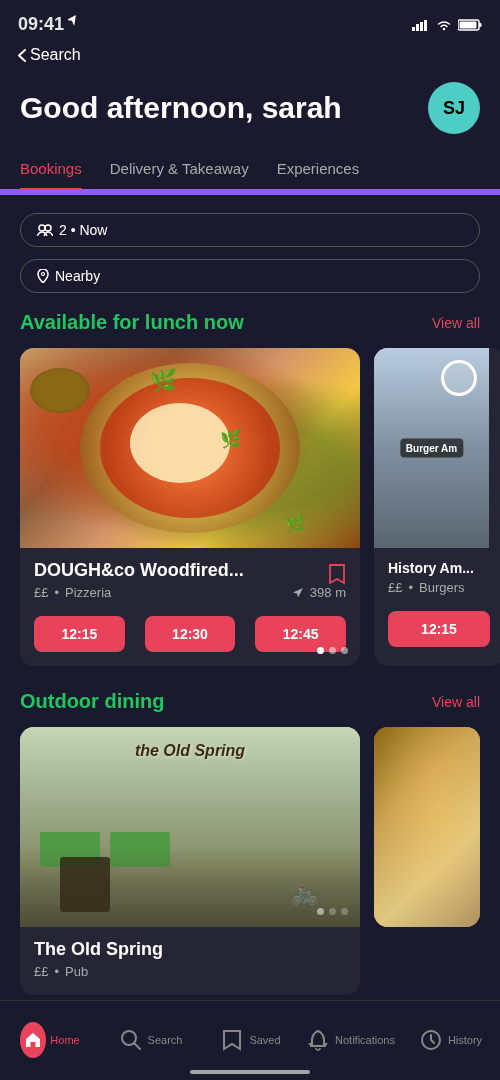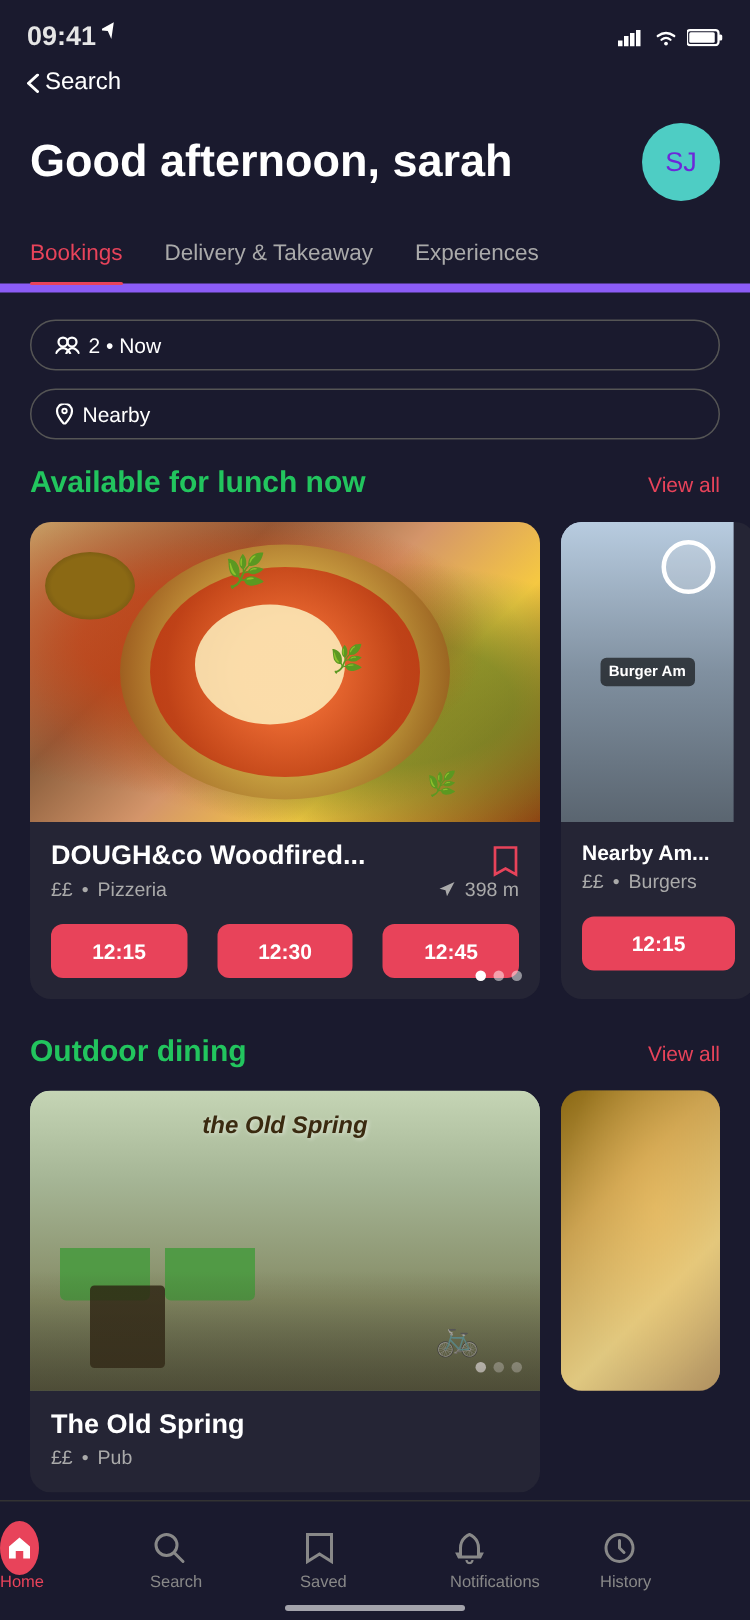--- a/index.html
+++ b/index.html
@@ -63,22 +63,22 @@
     }
     .avatar {
       width: 52px;
       height: 52px;
       border-radius: 50%;
       background: #4ecdc4;
       display: flex;
       align-items: center;
       justify-content: center;
       font-size: 18px;
-      font-weight: 400;
-      color: #6d28d9;
+      font-weight: 700;
+      color: #000000;
       flex-shrink: 0;
     }
 
     
     .tabs {
       display: flex;
       padding: 0 20px;
       border-bottom: 6px solid #8b5cf6;
       gap: 0;
     }
@@ -317,22 +317,22 @@
       width: 500px;
       background: #1a1a2e;
       border-top: 1px solid #333;
       display: flex;
       height: 80px;
       padding-bottom: 10px;
     }
     .nav-item {
       flex: 1;
       display: flex;
-      flex-direction: column;
-      align-items: flex-start;
+      flex-direction: row;
+      align-items: center;
       justify-content: center;
       gap: 4px;
       cursor: pointer;
       padding-top: 8px;
     }
     .nav-icon {
       width: 26px;
       height: 26px;
       display: flex;
       align-items: center;
@@ -522,21 +522,21 @@
 
       <div class="card" style="width:130px;">
         <div class="burger-img">
 
           <div style="position:absolute;inset:0;background:linear-gradient(180deg,#b8cce0 0%,#8090a0 50%,#5a6570 100%);"></div>
 
           <div class="circle-overlay"></div>
           <div style="position:absolute;top:50%;left:50%;transform:translate(-50%,-50%);background:rgba(0,0,0,0.6);padding:4px 6px;border-radius:4px;font-size:10px;font-weight:700;color:#fff;white-space:nowrap;">Burger Am</div>
         </div>
         <div class="card-info">
-          <div class="restaurant-name" style="font-size:14px;">Nearby Am...</div>
+          <div class="restaurant-name" style="font-size:14px;">History Am...</div>
           <div class="restaurant-meta">
             <span>££</span>
             <span>•</span>
             <span>Burgers</span>
           </div>
         </div>
         <div class="time-slots">
           <div class="time-slot">12:15</div>
         </div>
       </div>

